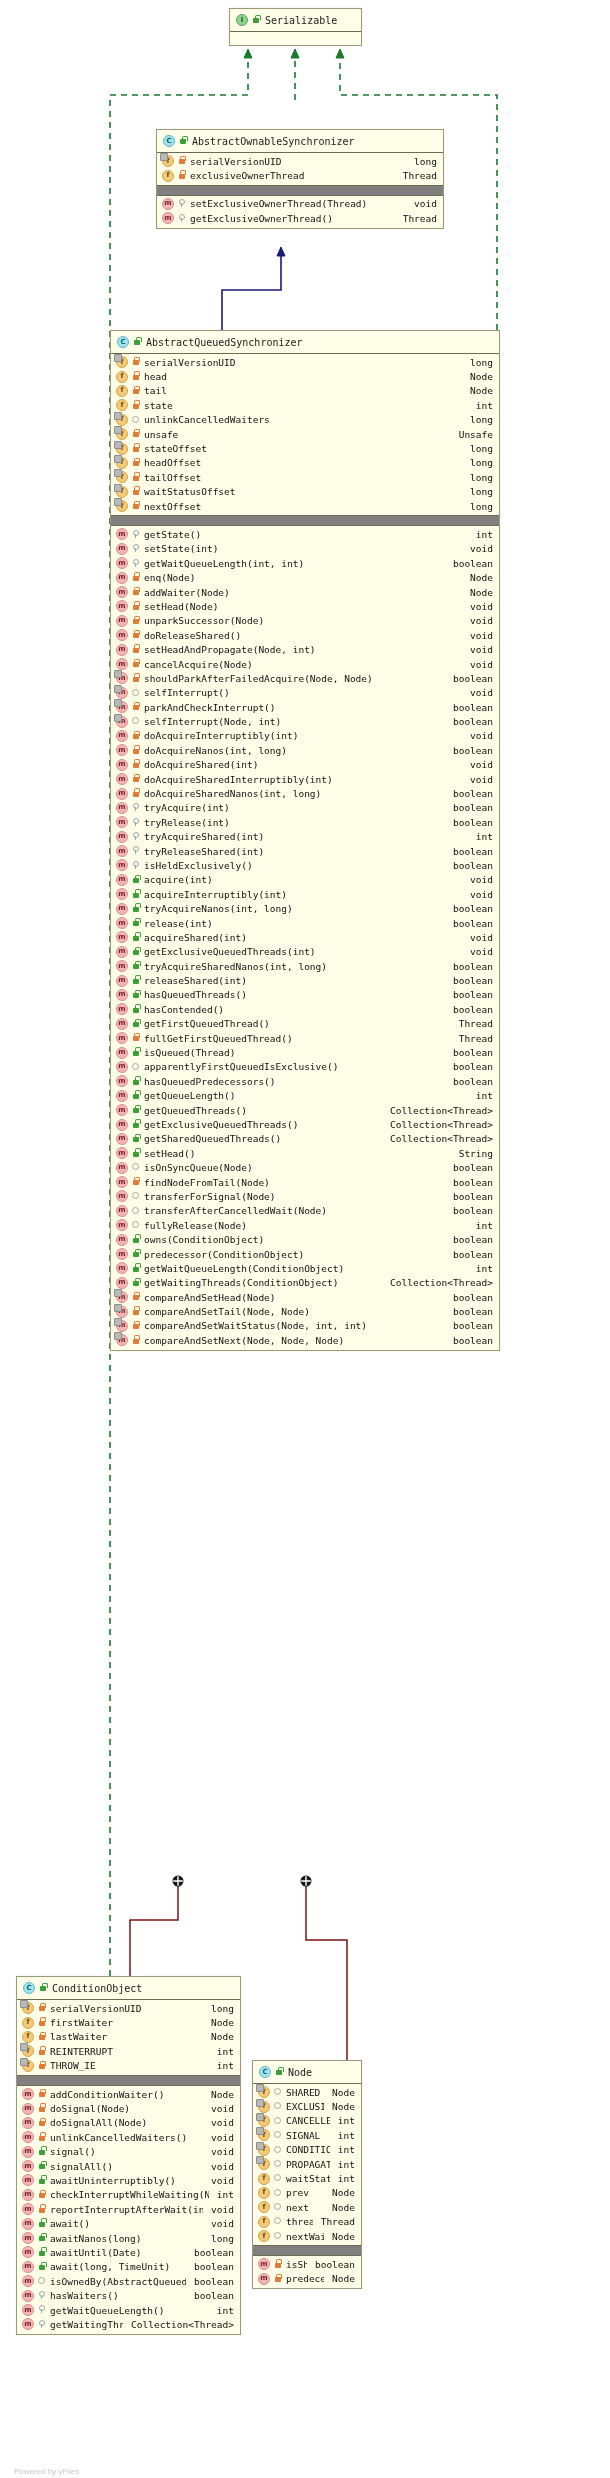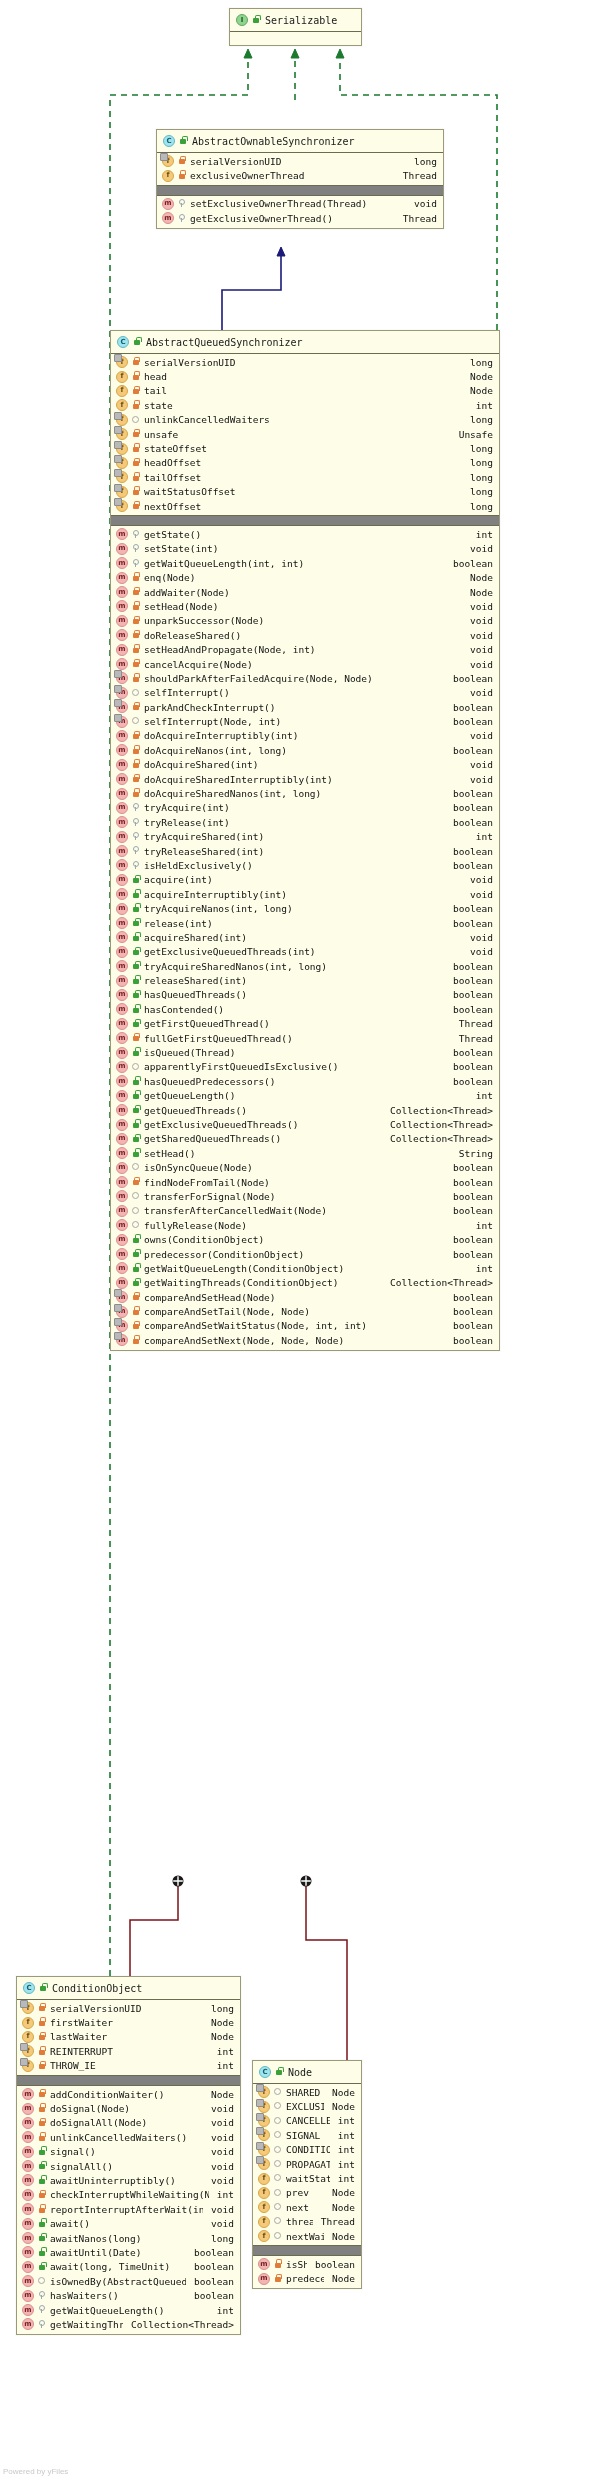--- a/index.html
+++ b/index.html
@@ -93,21 +93,21 @@
   .keyg::before { content:""; position:absolute; left:1px; top:0;
          width:4px; height:4px; border-radius:50%; border:1.3px solid currentColor; }
   .keyg::after { content:""; position:absolute; left:2.6px; top:4px;
          width:1.4px; height:4px; background: currentColor; }
 
   
   svg.edges { position: absolute; left:0; top:0; width:610px; height:2478px;
               pointer-events: none; }
 
   .watermark {
-    position: absolute; left: 3px; bottom: 2px;
+    position: absolute; left: 14px; bottom: 2px;
     font-family: "Liberation Sans", sans-serif;
     font-size: 8px; color: #c9c9c9;
   }
 </style>
 </head>
 <body>
 
 <div id="canvas">
 
   <svg class="edges">

